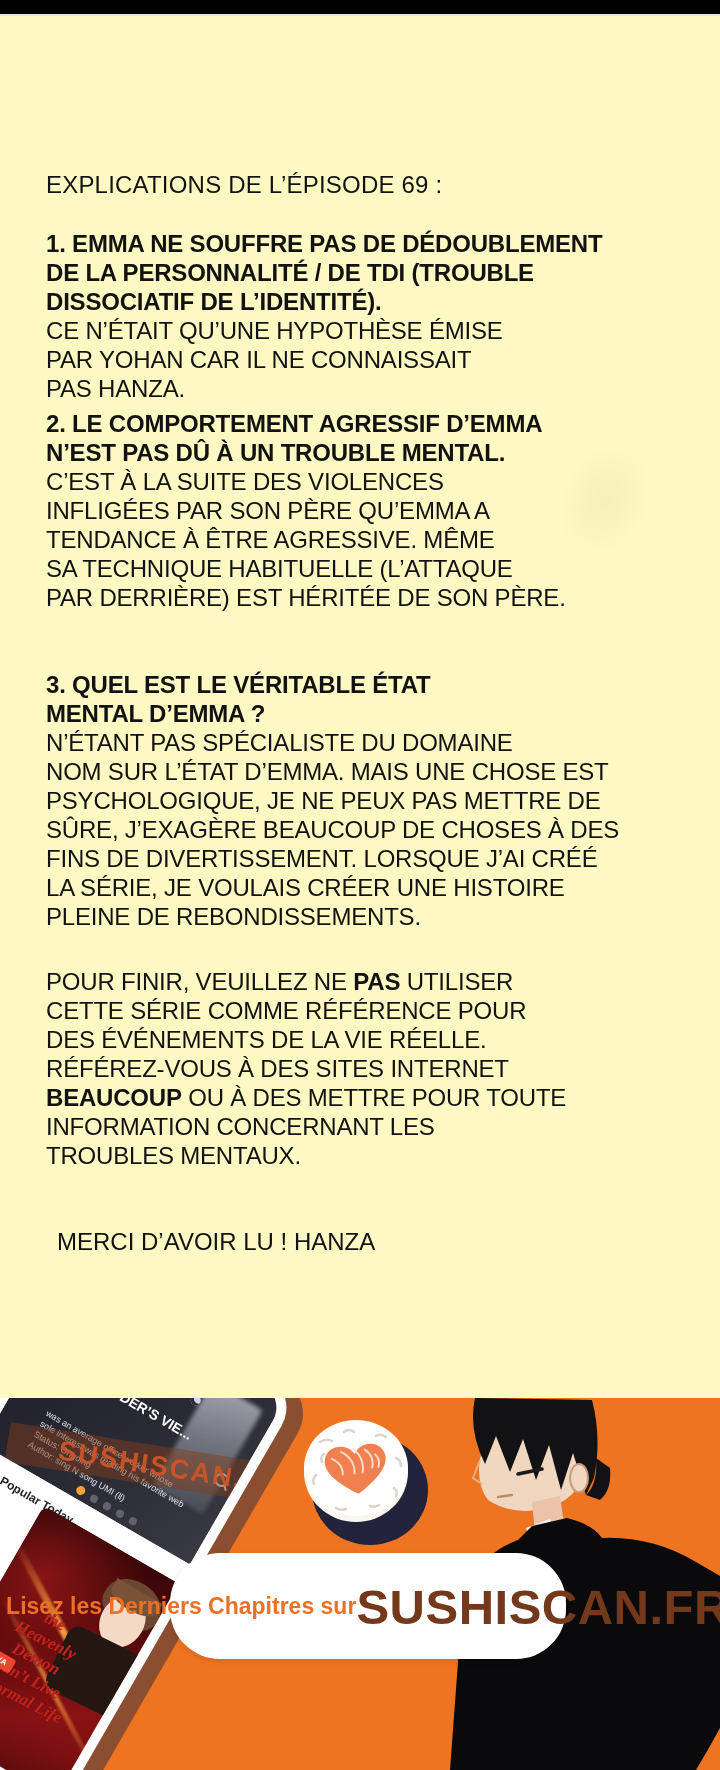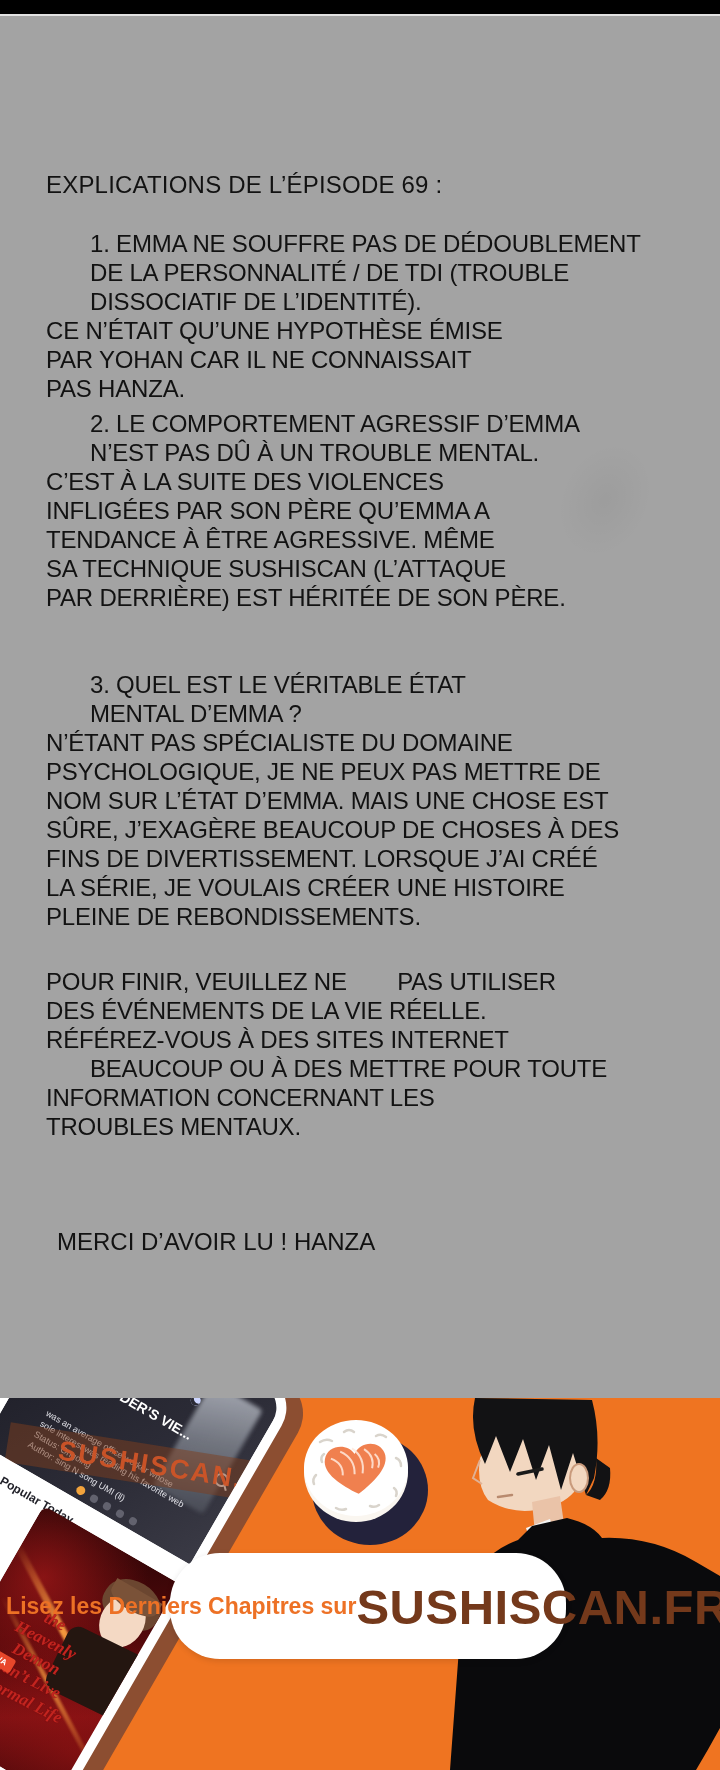--- a/index.html
+++ b/index.html
@@ -1,25 +1,25 @@
 <!DOCTYPE html>
 <html><head>
 <meta charset="utf-8">
 <style>
   html,body{margin:0;padding:0;background:#fff;}
-  #page{position:relative;width:720px;height:1770px;background:#a3a3a3;overflow:hidden;
+  #page{position:relative;width:720px;height:1770px;background:#fef9c3;overflow:hidden;
         font-family:"Liberation Sans",sans-serif;}
   
   .top-bar{position:absolute;left:0;top:0;width:720px;height:14px;background:#000;border-bottom:2px solid #e3e3e3;}
   
   .article{position:absolute;left:46px;top:0;width:640px;color:#121212;}
   .t-title{position:absolute;top:171px;left:0;font-size:24px;letter-spacing:.2px;white-space:pre;}
   .para{position:absolute;left:0;}
   .para .line{height:29px;font-size:24px;letter-spacing:-.2px;white-space:pre;}
-  .para .line span.b{font-weight:400;margin-left:44px;}
+  .para .line span.b{font-weight:700;}
   #p1{top:230px;} #p2{top:410px;} #p3{top:671px;} #p4{top:968px;}
   .t-signoff{position:absolute;top:1228px;left:11px;font-size:24px;white-space:pre;}
   
   .smudge{position:absolute;left:560px;top:440px;width:90px;height:120px;
     background:radial-gradient(ellipse at center,rgba(0,0,0,.04),rgba(0,0,0,0) 70%);transform:rotate(25deg);}
   
   .banner{position:absolute;left:0;top:1398px;width:720px;height:372px;background:#EF7421;overflow:hidden;}
   
   .phone-shadow{position:absolute;left:-100px;top:-110px;width:262px;height:690px;border-radius:38px;
     background:rgba(122,72,52,.85);transform:rotate(30deg);}
@@ -89,36 +89,37 @@
         <div class="line"><span>CE N’ÉTAIT QU’UNE HYPOTHÈSE ÉMISE</span></div>
         <div class="line"><span>PAR YOHAN CAR IL NE CONNAISSAIT</span></div>
         <div class="line"><span>PAS HANZA.</span></div>
       </div>
     <div class="para" id="p2">
         <div class="line"><span class="b">2. LE COMPORTEMENT AGRESSIF D’EMMA</span></div>
         <div class="line"><span class="b">N’EST PAS DÛ À UN TROUBLE MENTAL.</span></div>
         <div class="line"><span>C’EST À LA SUITE DES VIOLENCES</span></div>
         <div class="line"><span>INFLIGÉES PAR SON PÈRE QU’EMMA A</span></div>
         <div class="line"><span>TENDANCE À ÊTRE AGRESSIVE. MÊME</span></div>
-        <div class="line"><span>SA TECHNIQUE SUSHISCAN (L’ATTAQUE</span></div>
+        <div class="line"><span>SA TECHNIQUE HABITUELLE (L’ATTAQUE</span></div>
         <div class="line"><span>PAR DERRIÈRE) EST HÉRITÉE DE SON PÈRE.</span></div>
       </div>
     <div class="para" id="p3">
         <div class="line"><span class="b">3. QUEL EST LE VÉRITABLE ÉTAT</span></div>
         <div class="line"><span class="b">MENTAL D’EMMA ?</span></div>
         <div class="line"><span>N’ÉTANT PAS SPÉCIALISTE DU DOMAINE</span></div>
+        <div class="line"><span>NOM SUR L’ÉTAT D’EMMA. MAIS UNE CHOSE EST</span></div>
         <div class="line"><span>PSYCHOLOGIQUE, JE NE PEUX PAS METTRE DE</span></div>
-        <div class="line"><span>NOM SUR L’ÉTAT D’EMMA. MAIS UNE CHOSE EST</span></div>
         <div class="line"><span>SÛRE, J’EXAGÈRE BEAUCOUP DE CHOSES À DES</span></div>
         <div class="line"><span>FINS DE DIVERTISSEMENT. LORSQUE J’AI CRÉÉ</span></div>
         <div class="line"><span>LA SÉRIE, JE VOULAIS CRÉER UNE HISTOIRE</span></div>
         <div class="line"><span>PLEINE DE REBONDISSEMENTS.</span></div>
       </div>
     <div class="para" id="p4">
         <div class="line"><span>POUR FINIR, VEUILLEZ NE </span><span class="b">PAS</span><span> UTILISER</span></div>
+        <div class="line"><span>CETTE SÉRIE COMME RÉFÉRENCE POUR</span></div>
         <div class="line"><span>DES ÉVÉNEMENTS DE LA VIE RÉELLE.</span></div>
         <div class="line"><span>RÉFÉREZ-VOUS À DES SITES INTERNET</span></div>
         <div class="line"><span class="b">BEAUCOUP</span><span> OU À DES METTRE POUR TOUTE</span></div>
         <div class="line"><span>INFORMATION CONCERNANT LES</span></div>
         <div class="line"><span>TROUBLES MENTAUX.</span></div>
       </div>
     <div class="t-signoff">MERCI D’AVOIR LU ! HANZA</div>
   </div>
 
   <div class="banner">

